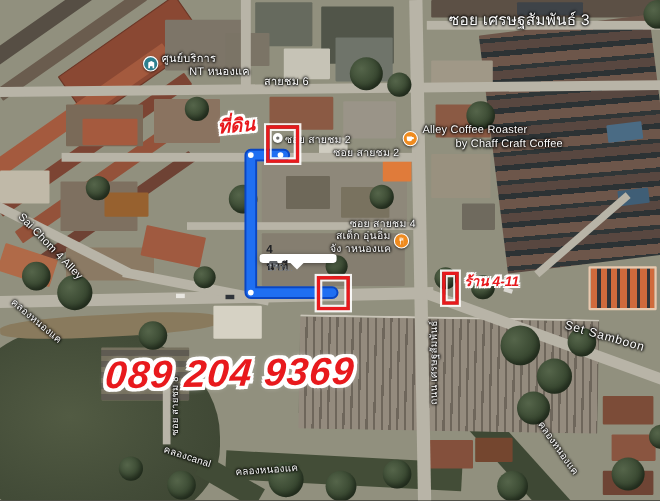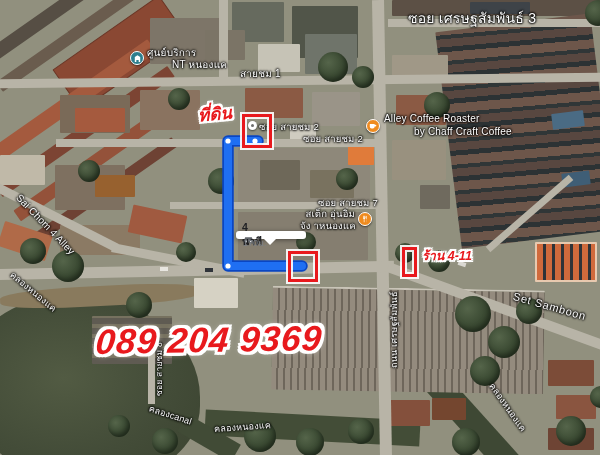--- a/index.html
+++ b/index.html
@@ -140,24 +140,24 @@
   <div class="tree" style="left:108px;top:415px;width:22px;height:22px;"></div>
   <div class="tree" style="left:585px;top:0px;width:26px;height:26px;"></div>
   <div class="tree" style="left:395px;top:243px;width:20px;height:20px;"></div>
   <div class="tree" style="left:428px;top:250px;width:22px;height:22px;"></div>
 
   <div style="left:160px;top:267px;width:8px;height:4px;background:#e8e6e0;"></div>
   <div style="left:205px;top:268px;width:8px;height:4px;background:#30343a;"></div>
   <div style="left:458px;top:262px;width:8px;height:4px;background:#dad8d2;transform:rotate(18deg);"></div>
 
   <div class="maplabel" style="left:408px;top:7px;font-size:14px;">ซอย เศรษฐสัมพันธ์ 3</div>
-  <div class="maplabel" style="left:240px;top:66px;font-size:10px;">สายชม 1</div>
+  <div class="maplabel" style="left:240px;top:66px;font-size:10px;">สายชม 6</div>
   <div class="maplabel" style="left:259px;top:119px;font-size:9.5px;">ซอย สายชม 2</div>
   <div class="maplabel" style="left:303px;top:131px;font-size:9.5px;">ซอย สายชม 2</div>
-  <div class="maplabel" style="left:318px;top:195px;font-size:9.5px;">ซอย สายชม 7</div>
+  <div class="maplabel" style="left:318px;top:195px;font-size:9.5px;">ซอย สายชม 4</div>
   <div class="maplabel" style="left:152px;top:396px;font-size:8.5px;transform:rotate(-90deg);transform-origin:left top;">ซอย สายชม 8</div>
   <div class="maplabel" style="left:387px;top:368px;font-size:9px;transform:rotate(-90deg);transform-origin:left top;">ถนน เศรษฐสัมพันธ์</div>
   <div class="maplabel" style="left:22px;top:192px;font-size:10px;transform:rotate(46deg);transform-origin:left top;">Sai Chom 4 Alley</div>
   <div class="maplabel" style="left:512px;top:300px;font-size:11px;letter-spacing:.8px;transform:rotate(16deg);">Set Samboon</div>
   <div class="maplabel" style="left:16px;top:268px;font-size:9px;transform:rotate(40deg);transform-origin:left top;">คลองหนองแค</div>
   <div class="maplabel" style="left:148px;top:408px;font-size:9px;transform:rotate(18deg);">คลองcanal</div>
   <div class="maplabel" style="left:214px;top:420px;font-size:9px;transform:rotate(-4deg);">คลองหนองแค</div>
   <div class="maplabel" style="left:497px;top:380px;font-size:9px;transform:rotate(55deg);transform-origin:left top;">คลองหนองแค</div>
 
   <div class="poi-icon" style="left:130px;top:51px;background:#2d7f8e;">

